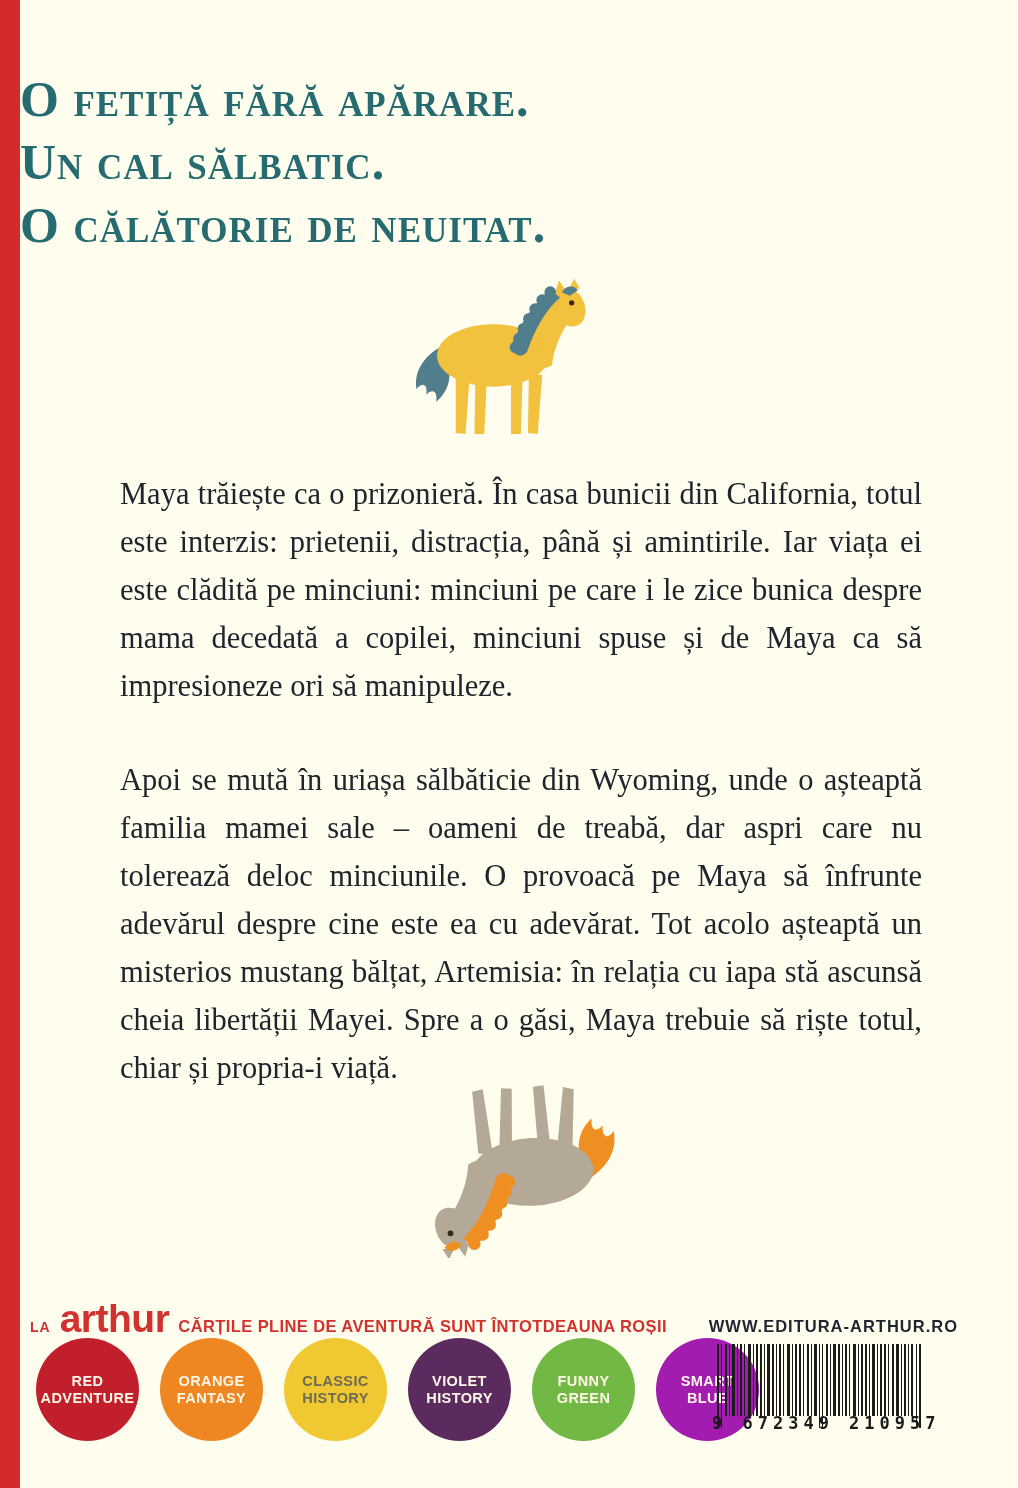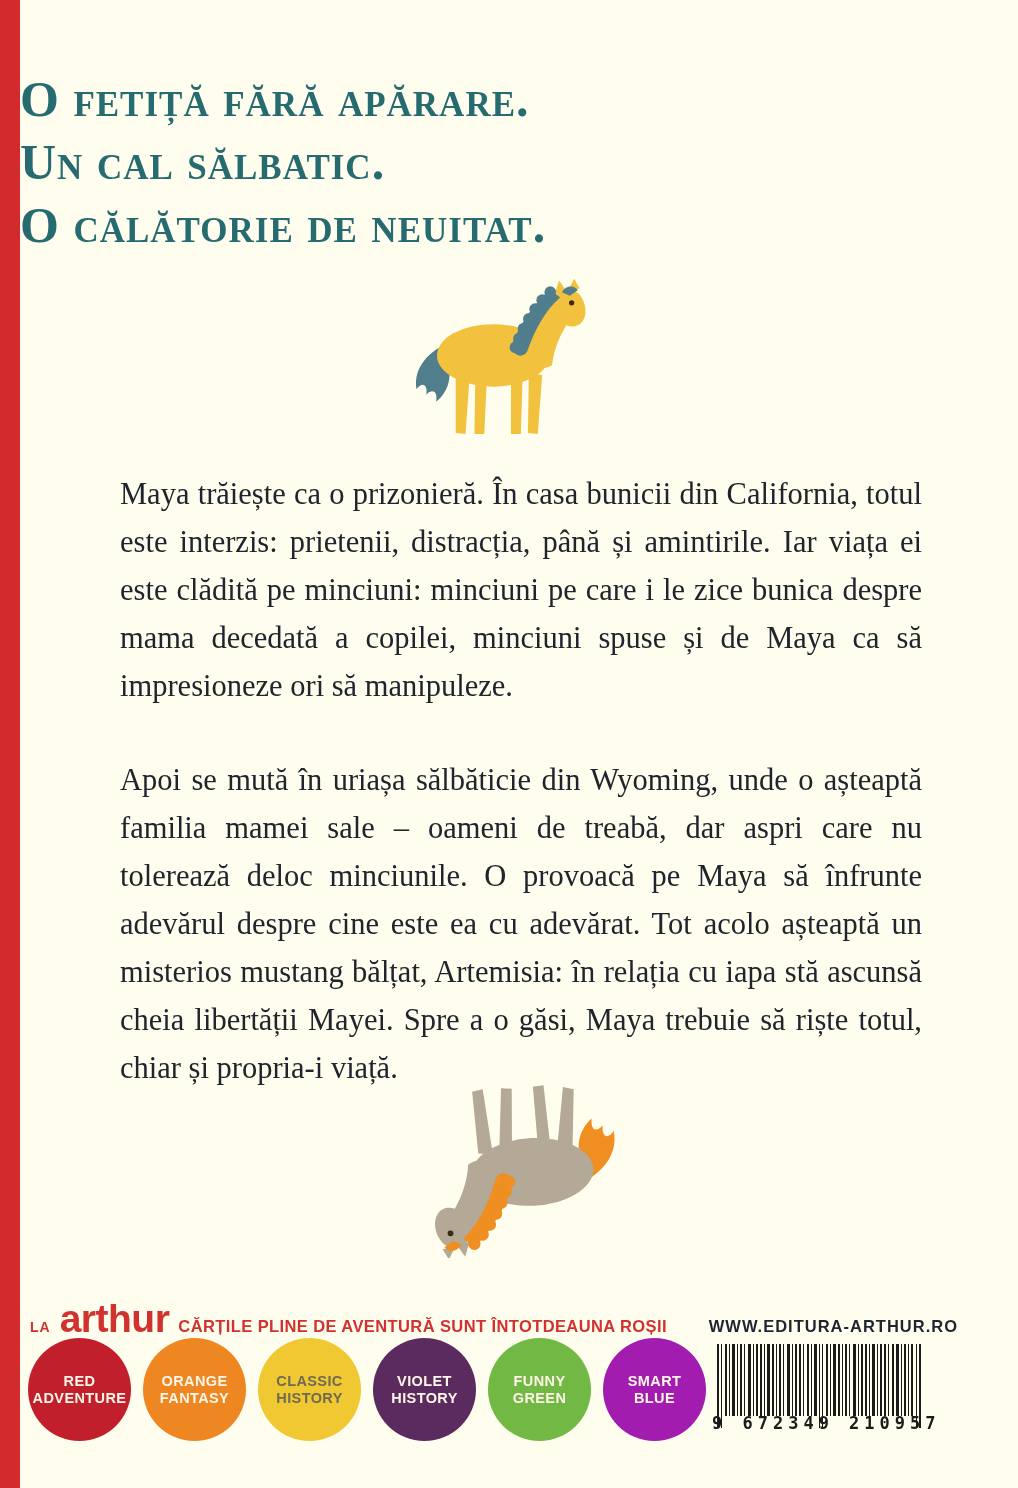--- a/index.html
+++ b/index.html
@@ -16,21 +16,21 @@
   .synopsis p{margin:0;}
   .synopsis p + p{margin-top:46px;}
   .footer-line{position:absolute;left:30px;right:60px;top:1297px;display:flex;
                justify-content:space-between;align-items:baseline;
                font-family:"Liberation Sans","DejaVu Sans",sans-serif;font-weight:bold;}
   .brand-lockup{display:flex;align-items:baseline;gap:9px;white-space:nowrap;}
   .brand-prefix{font-size:14px;letter-spacing:1px;}
   .brand-name{font-size:39px;letter-spacing:-.5px;}
   .brand-slogan{font-size:16.5px;letter-spacing:.4px;}
   .website{font-size:16.5px;letter-spacing:1px;color:#1E2430;white-space:nowrap;}
-  .circles{position:absolute;left:28px;top:1338px;display:flex;gap:12px;}
+  .circles{position:absolute;left:36px;top:1338px;display:flex;gap:21px;}
   .circle{width:103px;height:103px;border-radius:50%;display:flex;flex-direction:column;
           align-items:center;justify-content:center;text-align:center;
           font-family:"Liberation Sans","DejaVu Sans",sans-serif;font-weight:bold;
           font-size:14.5px;line-height:17px;letter-spacing:.4px;}
   .barcode{position:absolute;left:712px;top:1344px;width:216px;text-align:center;}
   .barcode svg{width:100%;height:86px;display:block;}
   .barcode-number{margin-top:-17px;font-family:"DejaVu Sans Mono",monospace;font-weight:bold;
                   font-size:17px;letter-spacing:5px;color:#1b1b1b;white-space:nowrap;}
 </style>
 </head>

